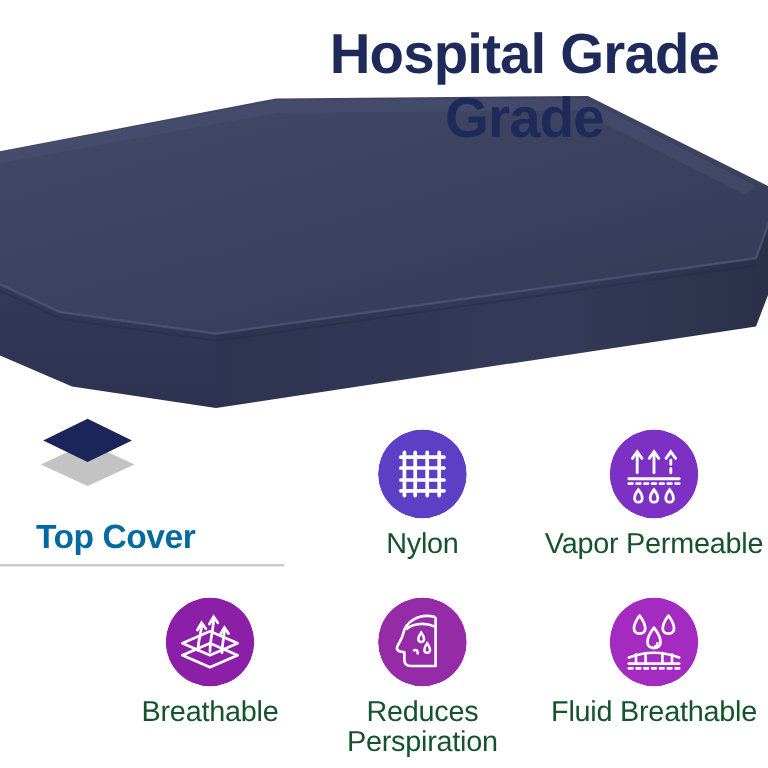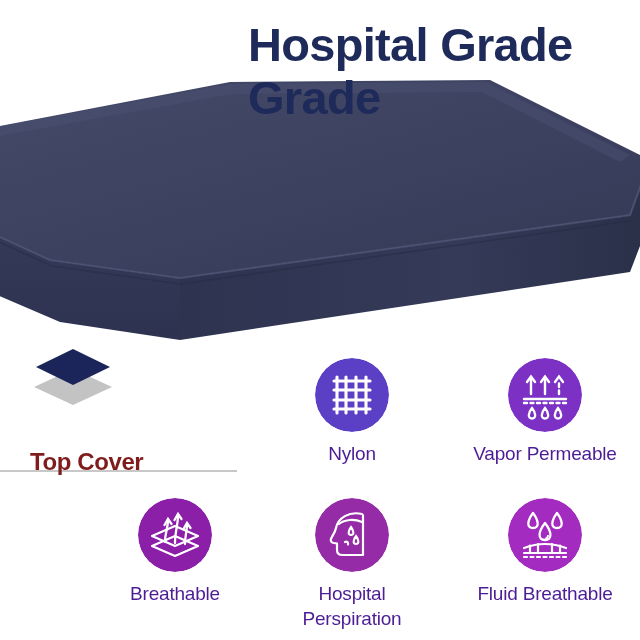--- a/index.html
+++ b/index.html
@@ -17,21 +17,21 @@
     background: #ffffff;
     overflow: hidden;
   }
 
   
   .title-block {
     position: absolute;
     left: 248px;
     top: 18px;
     width: 378px;
-    text-align: left;
+    text-align: center;
     z-index: 5;
   }
   .title-line {
     display: block;
     color: #1e2a5a;
     font-size: 47px;
     line-height: 53px;
     font-weight: bold;
     letter-spacing: -0.7px;
     white-space: nowrap;
@@ -54,23 +54,23 @@
     left: 30px;
     top: 345px;
     width: 215px;
     z-index: 4;
   }
   .layers-icon {
     width: 86px;
     height: 66px;
   }
   .topcover-label {
-    margin-top: 30px;
-    color: #7f1d1d;
-    font-size: 24px;
+    margin-top: 15px;
+    color: #0369a1;
+    font-size: 28px;
     font-weight: bold;
     letter-spacing: -0.4px;
     line-height: 34px;
   }
   .divider {
     position: absolute;
     left: 0px;
     top: 470px;
     width: 237px;
     height: 2px;
@@ -87,23 +87,23 @@
   }
   .feature-circle {
     width: 74px;
     height: 74px;
     border-radius: 50%;
     margin: 0 auto;
     display: block;
   }
   .feature-label {
     margin-top: 9px;
-    font-size: 19px;
+    font-size: 24px;
     line-height: 25px;
-    color: #4c1d95;
+    color: #14532d;
     letter-spacing: -0.2px;
   }
 
   .feat-nylon      { left: 272px; top: 358px; }
   .feat-vapor      { left: 450px; top: 358px; width: 190px; }
   .feat-breathable { left: 95px;  top: 498px; }
   .feat-reduces    { left: 272px; top: 498px; }
   .feat-fluid      { left: 450px; top: 498px; width: 190px; }
 </style>
 </head>
@@ -236,21 +236,21 @@
         <path d="M 24,26 C 30,21 40,21 47,24"></path>
 
         <path d="M 30,44 C 32,43 33.5,44.5 33,46.5"></path>
       </g>
 
       <g fill="none" stroke="#ffffff" stroke-width="2.1">
         <path d="M 36,29 C 33,33 32.7,37 36,37 C 39.3,37 39,33 36,29 Z"></path>
         <path d="M 41,38 C 38,42 37.7,46 41,46 C 44.3,46 44,42 41,38 Z"></path>
       </g>
     </svg>
-    <div class="feature-label">Hospital Perspiration</div>
+    <div class="feature-label">Reduces Perspiration</div>
   </div>
 
   <div class="feature feat-fluid">
     <svg class="feature-circle" viewBox="0 0 74 74" xmlns="http://www.w3.org/2000/svg">
       <circle cx="37" cy="37" r="37" fill="#a32bbf"></circle>
       <g fill="none" stroke="#ffffff" stroke-width="2.3" stroke-linejoin="round">
 
         <path d="M 25,15 C 19,23 18.5,30 25,30 C 31.5,30 31,23 25,15 Z"></path>
 
         <path d="M 49,15 C 43,23 42.5,30 49,30 C 55.5,30 55,23 49,15 Z"></path>

